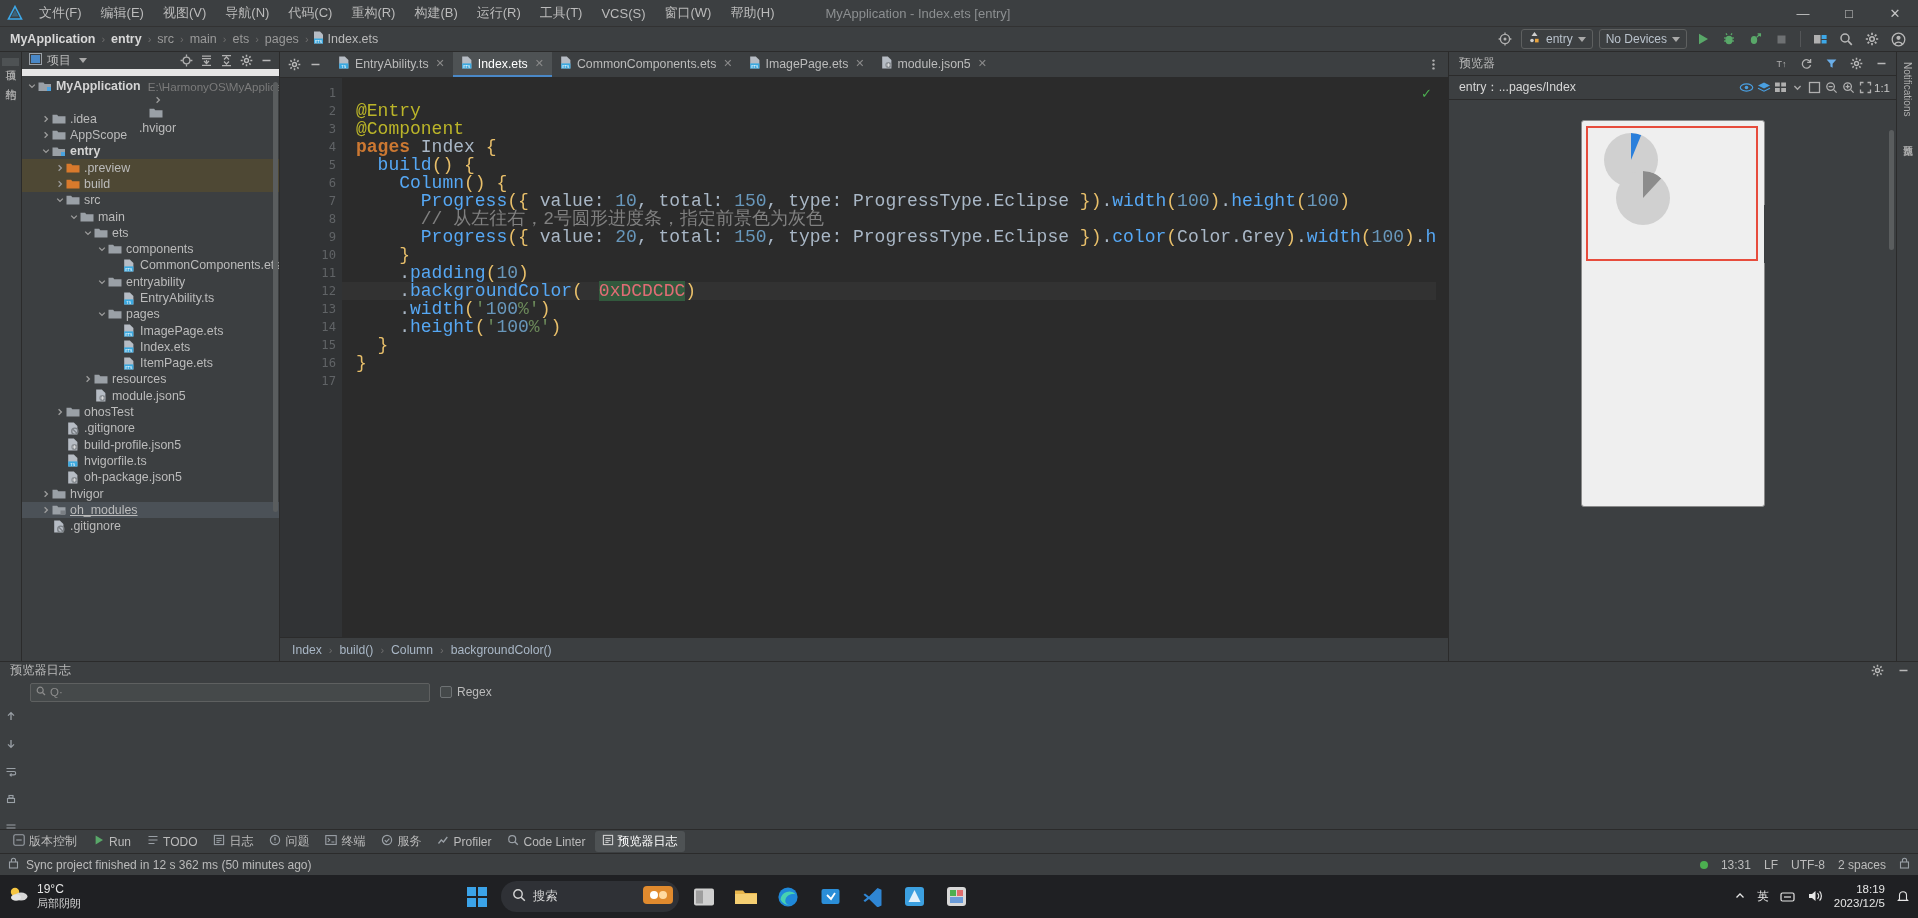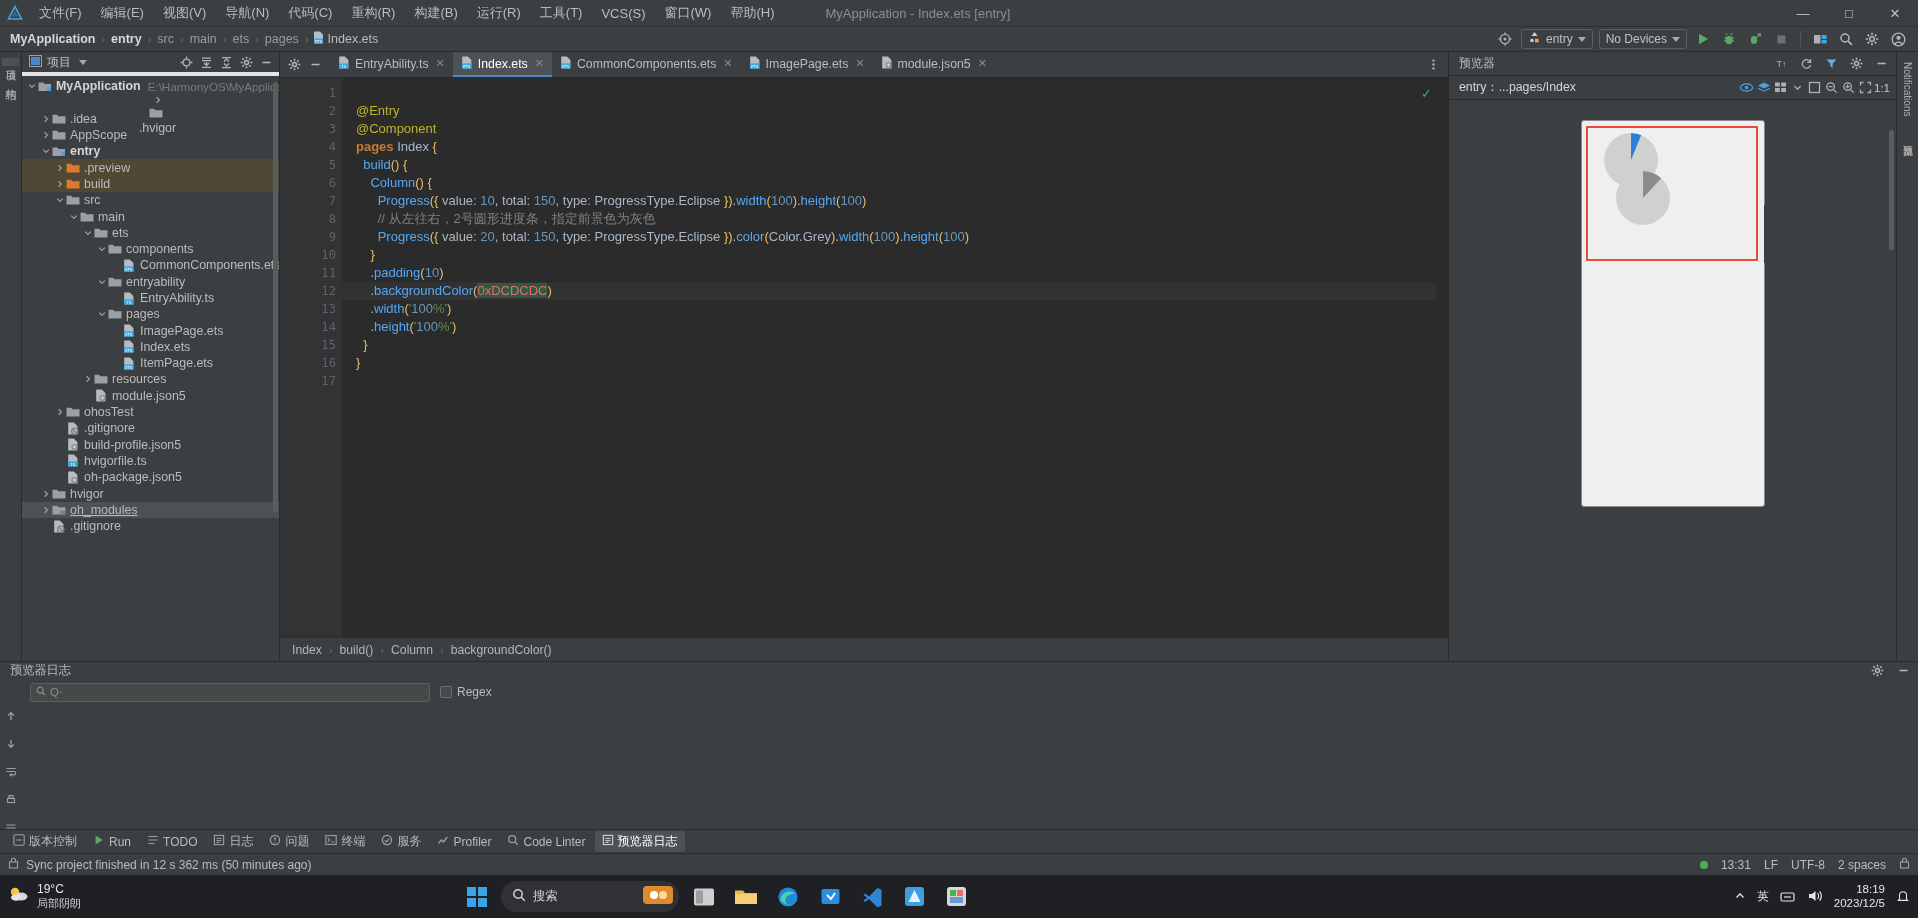--- a/index.html
+++ b/index.html
@@ -63,21 +63,21 @@
   }
   .vtab.sel { background:#4e5254; }
 
   
   .project {
     width: 258px; flex: 0 0 258px; background: #3c3f41; display:flex; flex-direction:column;
     border-right: 1px solid #2b2b2b;
   }
   .panel-head {
     height: 24px; display:flex; align-items:center; gap:5px; padding: 0 4px 0 7px; font-size:12px;
-    border-bottom: 4px solid #e5e5e5;
+    border-bottom: 7px solid #e5e5e5;
   }
   .panel-head .ttl { color:#bbbbbb; }
   .panel-head .tools { margin-left:auto; display:flex; align-items:center; gap:3px; }
   .ph-icon { width:17px;height:17px;display:flex;align-items:center;justify-content:center;border-radius:3px;}
 
   .tree { flex:1; overflow:hidden; position:relative; background:#3c3f41; padding-top:2px; }
   .trow {
     display:flex; align-items:center; height:16.3px; font-size:12.4px; color:#bbbbbb;
     white-space:nowrap; padding-right:4px;
   }
@@ -109,34 +109,34 @@
     width: 62px; flex:0 0 62px; background:#313335; position:relative; padding-top:6px;
     font-family:"DejaVu Sans Mono", monospace; font-size:12.2px; color:#606366;
   }
   .gline { height:18px; line-height:18px; text-align:right; padding-right:6px; position:relative; }
   .fold { position:absolute; right:-11px; top:3px; width:11px; height:11px; color:#888; font-size:9px;
           display:flex; align-items:center; justify-content:center; }
   .bulb { position:absolute; right:-22px; top:2px; }
 
   .codewrap { flex:1; overflow:hidden; position:relative; padding-top:6px; background:#2b2b2b; }
   .cline {
-    height:18px; line-height:18px; font-family:Liberation Sans, sans-serif; font-size:13px;
+    height:18px; line-height:18px; font-family:Liberation Mono, monospace; font-size:18px;
     white-space:pre; color:#a9b7c6; padding-left:14px;
   }
   .cline.cur { background:#323232; }
   .kw { color:#cc7832; font-weight:bold; }
   .anno { color:#bbb529; }
   .fn  { color:#56a8f5; }
   .num { color:#6897bb; }
   .str { color:#6a8759; }
   .com { color:#808080; }
   .punc{ color:#a9b7c6; }
   .pink{ color:#e06c75; }
   .brk1{ color:#e8bf6a; }
-  .hlsel { background:#32593d; }
+  .hlsel { background:#32593d;margin-left:16px; }
 
   .editgutter-right { position:absolute; right:0; top:0; width:12px; height:100%; background:#2b2b2b; }
   .check-ok { position:absolute; right:16px; top:8px; color:#4caf50; font-size:13px; }
 
   .bcbar {
     height: 24px; flex:0 0 24px; background:#3c3f41; display:flex; align-items:center; gap:4px;
     padding-left:12px; font-size:12.2px; color:#a9b7c6; border-top:1px solid #2b2b2b;
   }
   .bcbar .sep { color:#6d6d6d; font-size:11px; margin: 0 3px; }
 

